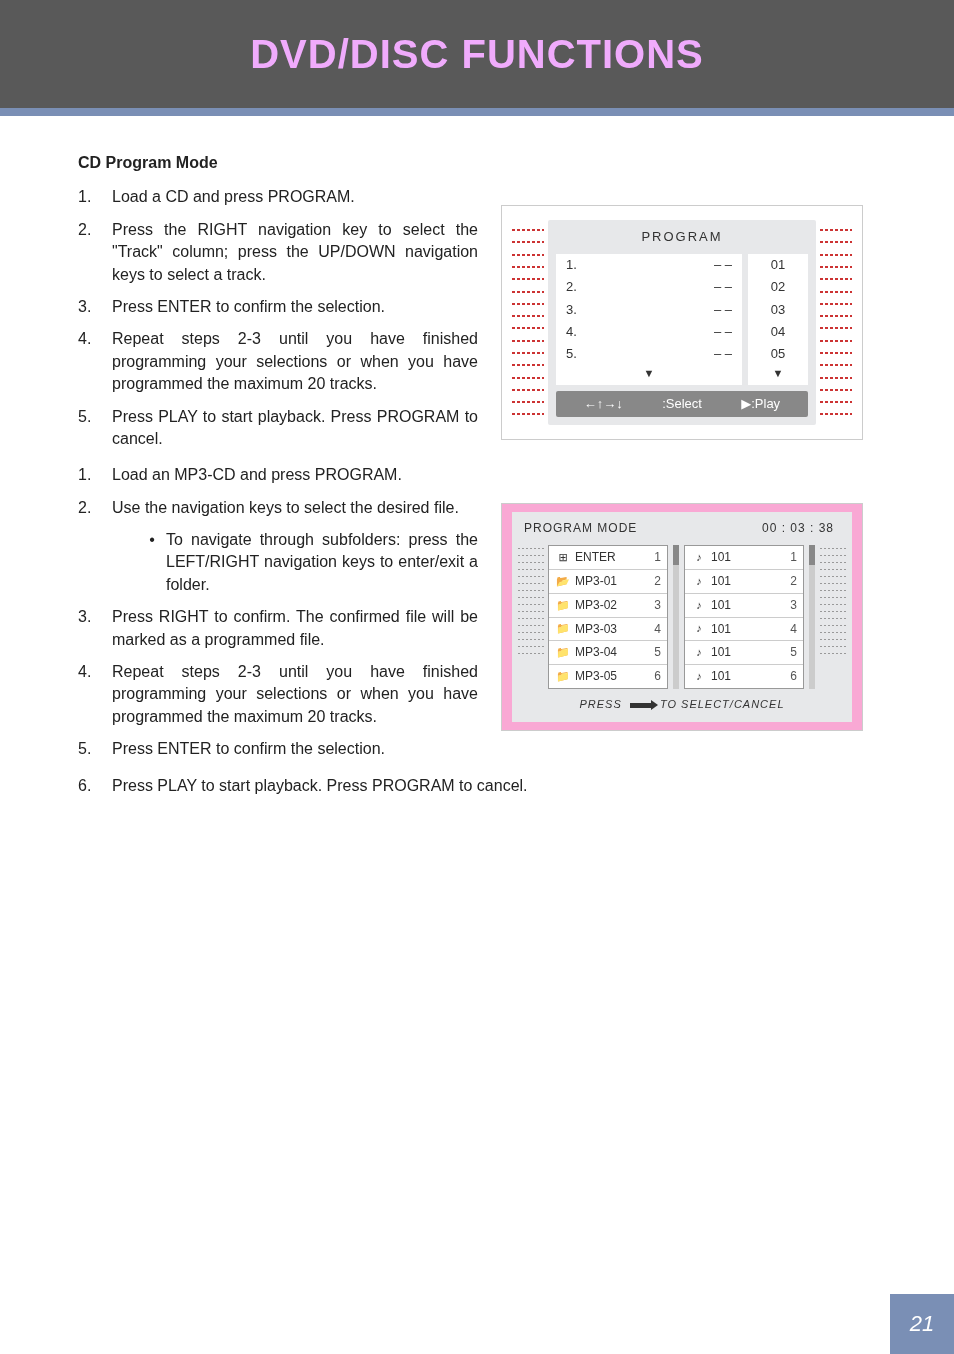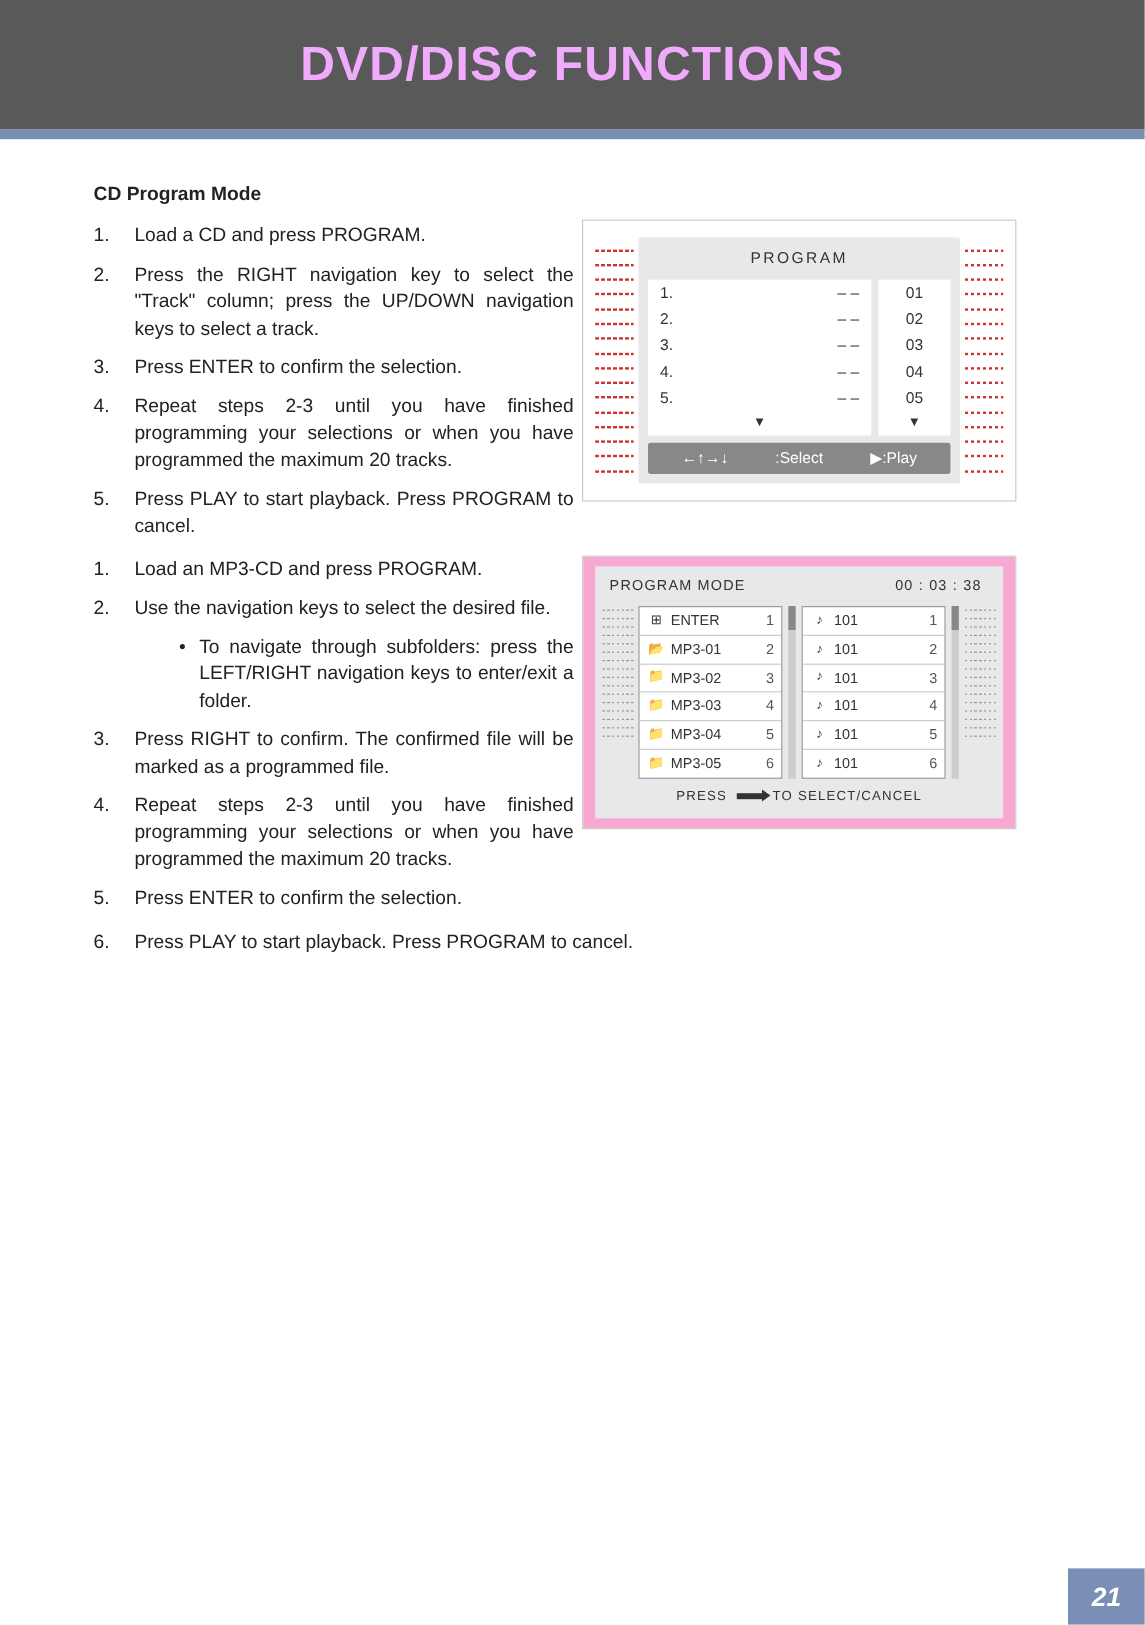--- a/index.html
+++ b/index.html
@@ -35,22 +35,22 @@
     font-size: 16px;
     line-height: 1.4;
   }
   .section-title {
     font-weight: bold;
     margin-bottom: 8px;
     font-size: 16px;
   }
   .two-col {
     display: flex;
-    gap: 8px;
-    align-items: flex-start;
+    gap: 24px;
+    align-items: center;
   }
   .left-col { flex: 0 0 400px; }
   .right-col { flex: 1; }
   ol.ins {
     list-style: none;
     counter-reset: li;
   }
   ol.ins > li {
     display: flex;
     margin: 4px 0 10px 0;
@@ -201,45 +201,46 @@
     flex:1;
     background:#fff;
     border:1px solid #999;
   }
   .fig2-foot {
     text-align:center;
     font-size:11px;
     color:#333;
     padding: 8px 0 4px 0;
     letter-spacing: 1px;
+    font-style: italic;
   }
   .fig2-foot .arrow {
     display:inline-block;
     width: 22px; height:5px;
     background:#333;
     vertical-align:middle;
     position:relative;
     margin: 0 4px;
   }
   .fig2-foot .arrow::after {
     content:"";
     position:absolute; right:-6px; top:-3px;
     border-left:7px solid #333;
     border-top:5.5px solid transparent;
     border-bottom:5.5px solid transparent;
   }
   .page-num {
     position:absolute;
     right:0; bottom:0;
-    width: 64px; height: 47px;
+    width: 64px; height: 60px;
     background:#7a8fb5;
     color:#fff;
     font-size:22px;
     font-style: italic;
-    font-weight: bold;
+    font-weight: normal;
     display:flex;
     align-items:center;
     justify-content:center;
   }
 </style>
 </head>
 <body>
 
 <div class="header-band">
   <h1>DVD/DISC FUNCTIONS</h1>

